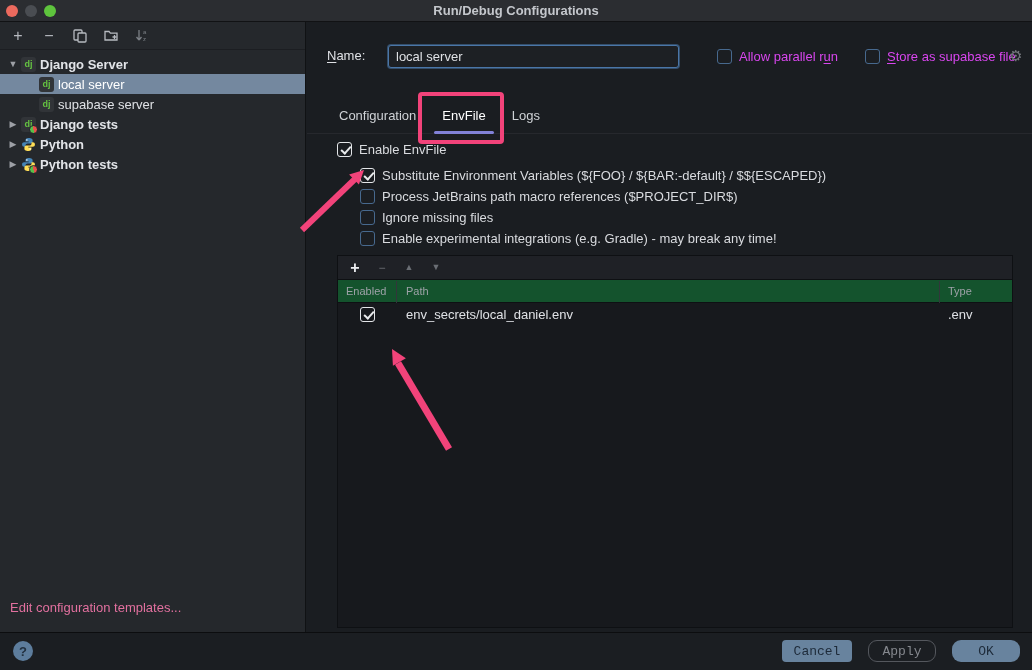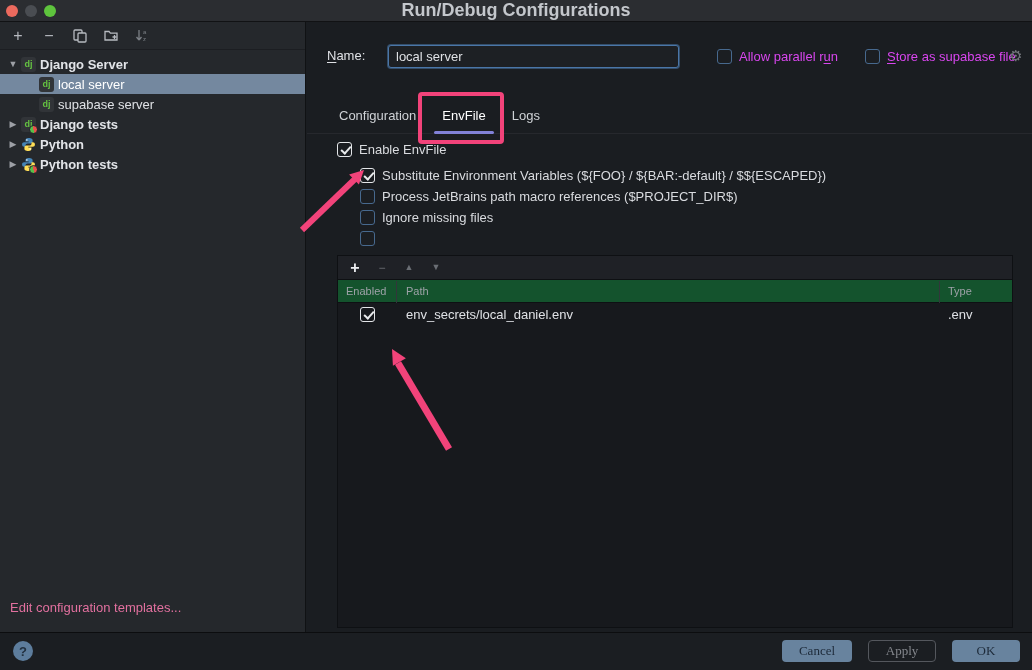--- a/index.html
+++ b/index.html
@@ -10,21 +10,21 @@
     background:#1a1d21; color:#dfe1e5; font-size:13px;
     --c-annotation:#f2437a; --c-underline:#8181d7; --c-selection:#74889f;
     --c-link:#e2709f; --c-button:#68839e;
   }
   
   .titlebar { position:absolute; left:0; top:0; width:1032px; height:22px;
     background:#2b2d31; border-bottom:1px solid #111214; display:flex; align-items:center; }
   .traffic { position:absolute; left:6px; top:5px; display:flex; gap:7px; }
   .tl { width:12px; height:12px; border-radius:50%; }
   .tl.red { background:#ec6a5e; } .tl.dim { background:#4a4d52; } .tl.green { background:#5ec43d; }
-  .win-title { width:100%; text-align:center; font-weight:bold; color:#c4c7cc; font-size:18px; }
+  .win-title { width:100%; text-align:center; font-weight:bold; color:#c4c7cc; font-size:13px; }
   
   .sidebar { position:absolute; left:0; top:22px; width:306px; height:610px;
     background:#25282c; border-right:1px solid #101214; }
   .side-toolbar { height:28px; display:flex; align-items:center; gap:13px; padding-left:9px;
     border-bottom:1px solid #1c1e22; }
   .tbico { display:inline-flex; align-items:center; justify-content:center; width:18px; height:18px;
     color:#b7bac0; font-size:16px; line-height:1; cursor:default; }
   .tbico svg { display:block; }
   .tree { padding-top:4px; }
   .trow { position:relative; height:20px; display:flex; align-items:center; padding-left:5px; }
@@ -89,25 +89,25 @@
   .cell-path { width:543px; padding-left:9px; white-space:nowrap; }
   .cell-type { flex:1; padding-left:8px; white-space:nowrap; }
   .dimtext { color:#797d83; }
   
   .footer { position:absolute; left:0; top:632px; width:1032px; height:38px; background:#1b1e22;
     border-top:1px solid #0c0d0f; }
   .help { position:absolute; left:13px; top:8px; width:20px; height:20px; border-radius:50%;
     background:#5d7d9d; color:#22303f; font-weight:bold; font-size:13px;
     display:flex; align-items:center; justify-content:center; }
   .btns { position:absolute; right:12px; top:7px; display:flex; gap:16px; }
-  .btn { height:22px; border-radius:4px; font-size:13px; font-family:Liberation Serif, serif;
+  .btn { height:22px; border-radius:4px; font-size:13px; font-family:Liberation Mono, monospace;
     display:flex; align-items:center; justify-content:center; cursor:default; }
   .btn.filled { background:var(--c-button); color:#1d2a39; border:none; }
   .btn.ghost { background:transparent; color:#85888e; border:1px solid #54575d; }
-  .w70 { width:70px; } .w68 { width:68px; }
+  .w70 { width:70px; } .w68 { width:68px;border-radius:9px; }
   
   .overlay { position:absolute; left:0; top:0; width:1032px; height:670px; pointer-events:none; z-index:50; }
 </style>
 </head>
 <body>
 
 <div class="app" style="--c-annotation: #f2437a; --c-underline: #8181d7; --c-selection: #74889f; --c-link: #e2709f; --c-button: #68839e;">
 
   <div class="titlebar">
     <div class="traffic">
@@ -224,20 +224,21 @@
     <div class="opt" style="left:53px; top:164px;">
       <span class="cb"></span>
       <span class="txt">Process JetBrains path macro references ($PROJECT_DIR$)</span>
     </div>
     <div class="opt" style="left:53px; top:185px;">
       <span class="cb"></span>
       <span class="txt">Ignore missing files</span>
     </div>
     <div class="opt" style="left:53px; top:206px;">
       <span class="cb"></span>
+      <span class="txt">Enable experimental integrations (e.g. Gradle) - may break any time!</span>
     </div>
 
     <div class="tpanel">
       <div class="tp-toolbar">
         <span class="tp-ico bright">+</span>
         <span class="tp-ico">−</span>
         <span class="tp-ico tri">▲</span>
         <span class="tp-ico tri">▼</span>
       </div>
       <div class="thead">

